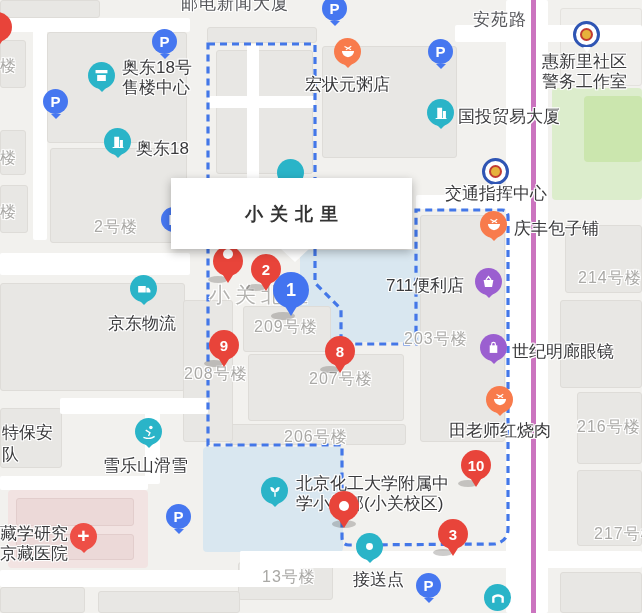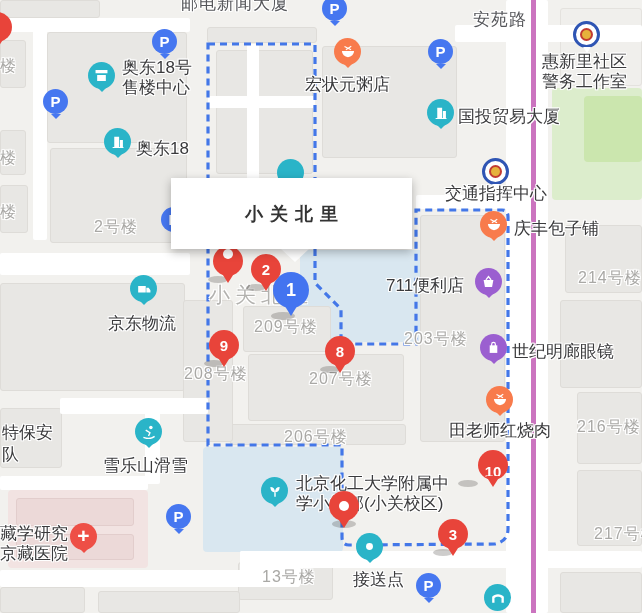--- a/index.html
+++ b/index.html
@@ -286,21 +286,21 @@
     </div>
   <div class="mk" style="left:438px;top:519px;">
       <span>3</span>
     </div>
   <div class="mk" style="left:325px;top:336px;">
       <span>8</span>
     </div>
   <div class="mk" style="left:209px;top:330px;">
       <span>9</span>
     </div>
-  <div class="mk" style="left:478px;top:450px;align-items:flex-end;">
+  <div class="mk" style="left:461px;top:450px;">
       <span>10</span>
     </div>
   <div class="mk" style="left:213px;top:246px;">
       <span class="wdot"></span>
       <span></span>
     </div>
   <div class="mk" style="left:329px;top:491px;">
       <span class="wdot" style="top:10px;"></span>
       <span></span>
     </div>

